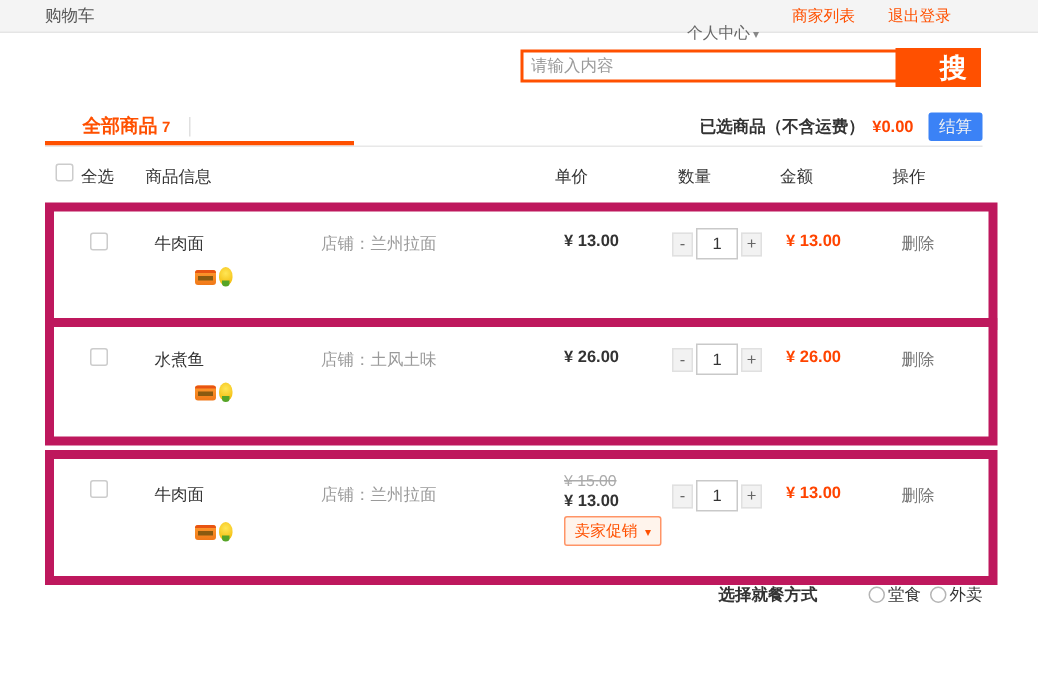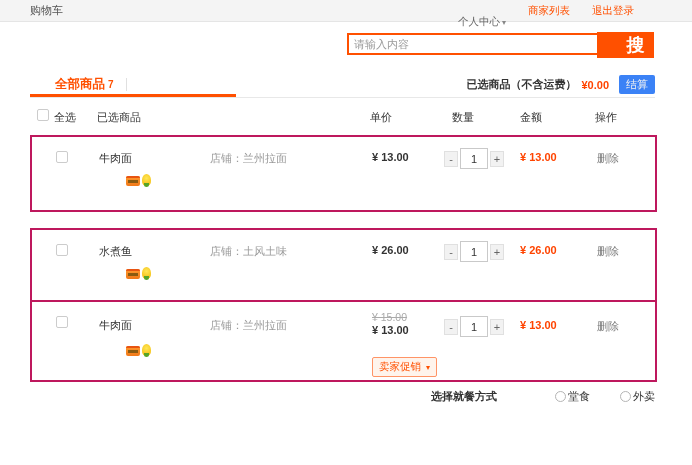--- a/index.html
+++ b/index.html
@@ -48,61 +48,61 @@
       background:#fff;border-radius:2px;margin:0;cursor:pointer;}
   .thead .cb{position:absolute;left:7px;top:5px;}
   .col-selall{left:24px;}
   .col-info{left:67px;}
   .col-price{left:340px;}
   .col-qty{left:422px;}
   .col-amount{left:490px;}
   .col-op{left:565px;}
 
   
-  .card{position:absolute;left:30px;width:623px;border:2px solid #be185d;background:#fff;}
+  .card{position:absolute;left:30px;width:623px;border:6px solid #be185d;background:#fff;}
   .card .cb{position:absolute;left:24px;top:14px;}
   .c-name{position:absolute;left:67px;top:14px;color:#333;}
   .c-shop{position:absolute;left:178px;top:14px;color:#9a9a9a;text-align:right;}
   .c-price{position:absolute;left:340px;top:14px;font-weight:bold;color:#333;}
   .c-amount{position:absolute;left:488px;top:14px;font-weight:bold;color:#ff4400;}
   .c-del{position:absolute;left:565px;top:14px;color:#777;cursor:pointer;}
   .c-icons{position:absolute;left:94px;top:37px;display:flex;align-items:flex-end;gap:2px;}
 
   .stepper{position:absolute;left:412px;top:11px;display:flex;align-items:center;}
   .step-btn{width:14px;height:16px;background:#f2f2f2;border:1px solid #e0e0e0;
       color:#666;font-size:11px;line-height:14px;text-align:center;cursor:pointer;padding:0;
       font-family:"Liberation Sans",sans-serif;}
   .step-input{width:26px;height:19px;border:1px solid #c9c9c9;text-align:center;
       font-size:11px;margin:0 2px;padding:0;outline:none;color:#333;
       font-family:"Liberation Sans",sans-serif;}
 
   
   .price-stack{position:absolute;left:340px;top:9px;}
   .p-del{color:#aaa;text-decoration:line-through;font-size:10.5px;}
   .p-now{font-weight:bold;color:#333;margin-top:1px;}
-  .promo-badge{display:inline-block;margin-top:21px;padding:2px 6px;background:#fff4ec;
+  .promo-badge{display:inline-block;margin-top:4px;padding:2px 6px;background:#fff4ec;
       border:1px solid #ff9466;color:#ff5000;font-size:10.5px;border-radius:2px;cursor:pointer;}
   .promo-badge .caret{color:#ff5000;}
 
   
   .icon-card{position:relative;display:inline-block;width:14px;height:10px;border-radius:2px;
       background:linear-gradient(#ff9a2e,#f07818);}
   .icon-card::before{content:"";position:absolute;left:0;right:0;top:0;height:2px;
       background:#e85412;border-radius:2px 2px 0 0;}
   .icon-card::after{content:"";position:absolute;left:2px;right:2px;top:4px;height:3px;
       background:#8a5a10;}
   .icon-corn{position:relative;display:inline-block;width:9px;height:12px;
       background:radial-gradient(circle at 50% 35%,#ffe655,#f0b400);
       border-radius:50% 50% 42% 42%;}
   .icon-corn::after{content:"";position:absolute;bottom:-1px;left:2px;width:5px;height:4px;
       background:#56a427;border-radius:0 0 50% 50%;}
 
   
   .dining{position:absolute;top:389px;left:30px;width:625px;display:flex;
-      align-items:flex-end;justify-content:flex-end;gap:24px;}
+      align-items:flex-end;justify-content:flex-end;}
   .dining-label{font-weight:bold;color:#333;margin-right:28px;}
   .radio{appearance:none;-webkit-appearance:none;width:11px;height:11px;border:1px solid #b5b5b5;
       border-radius:50%;background:#fff;margin:0 2px 0 0;cursor:pointer;vertical-align:-2px;}
   .radio-opt{display:flex;align-items:center;margin-left:6px;color:#333;cursor:pointer;}
 
   
   .footer-line{position:absolute;top:456px;left:0;width:692px;height:2px;background:#111;}
   .footer-sides{position:absolute;top:458px;left:0;width:690px;height:7px;
       border-left:1px solid #999;border-right:1px solid #999;}
 </style>
@@ -131,21 +131,21 @@
       <span class="sel-amount">¥0.00</span>
       <button class="checkout-btn">结算</button>
     </div>
   </div>
   <div class="tab-underline"></div>
   <div class="strip-line"></div>
 
   <div class="thead">
     <input type="checkbox" class="cb" style="">
     <span class="cell col-selall">全选</span>
-    <span class="cell col-info">已选商品</span>
+    <span class="cell col-info">商品信息</span>
     <span class="cell col-price">单价</span>
     <span class="cell col-qty">数量</span>
     <span class="cell col-amount">金额</span>
     <span class="cell col-op">操作</span>
   </div>
 
   <div class="card" style="top:135px;height:73px;">
     <input type="checkbox" class="cb" style="">
     <span class="c-name">牛肉面</span>
     <span class="c-shop">店铺：兰州拉面</span>
@@ -156,21 +156,21 @@
       <button class="step-btn">+</button>
     </div>
     <span class="c-amount">¥ 13.00</span>
     <span class="c-del">删除</span>
     <div class="c-icons">
       <span class="icon-card"></span>
       <span class="icon-corn"></span>
     </div>
   </div>
 
-  <div class="card" style="top:228px;height:73px;">
+  <div class="card" style="top:212px;height:73px;">
     <input type="checkbox" class="cb" style="">
     <span class="c-name">水煮鱼</span>
     <span class="c-shop">店铺：土风土味</span>
     <span class="c-price">¥ 26.00</span>
     <div class="stepper">
       <button class="step-btn">-</button>
       <input class="step-input" value="1" style="">
       <button class="step-btn">+</button>
     </div>
     <span class="c-amount">¥ 26.00</span>

